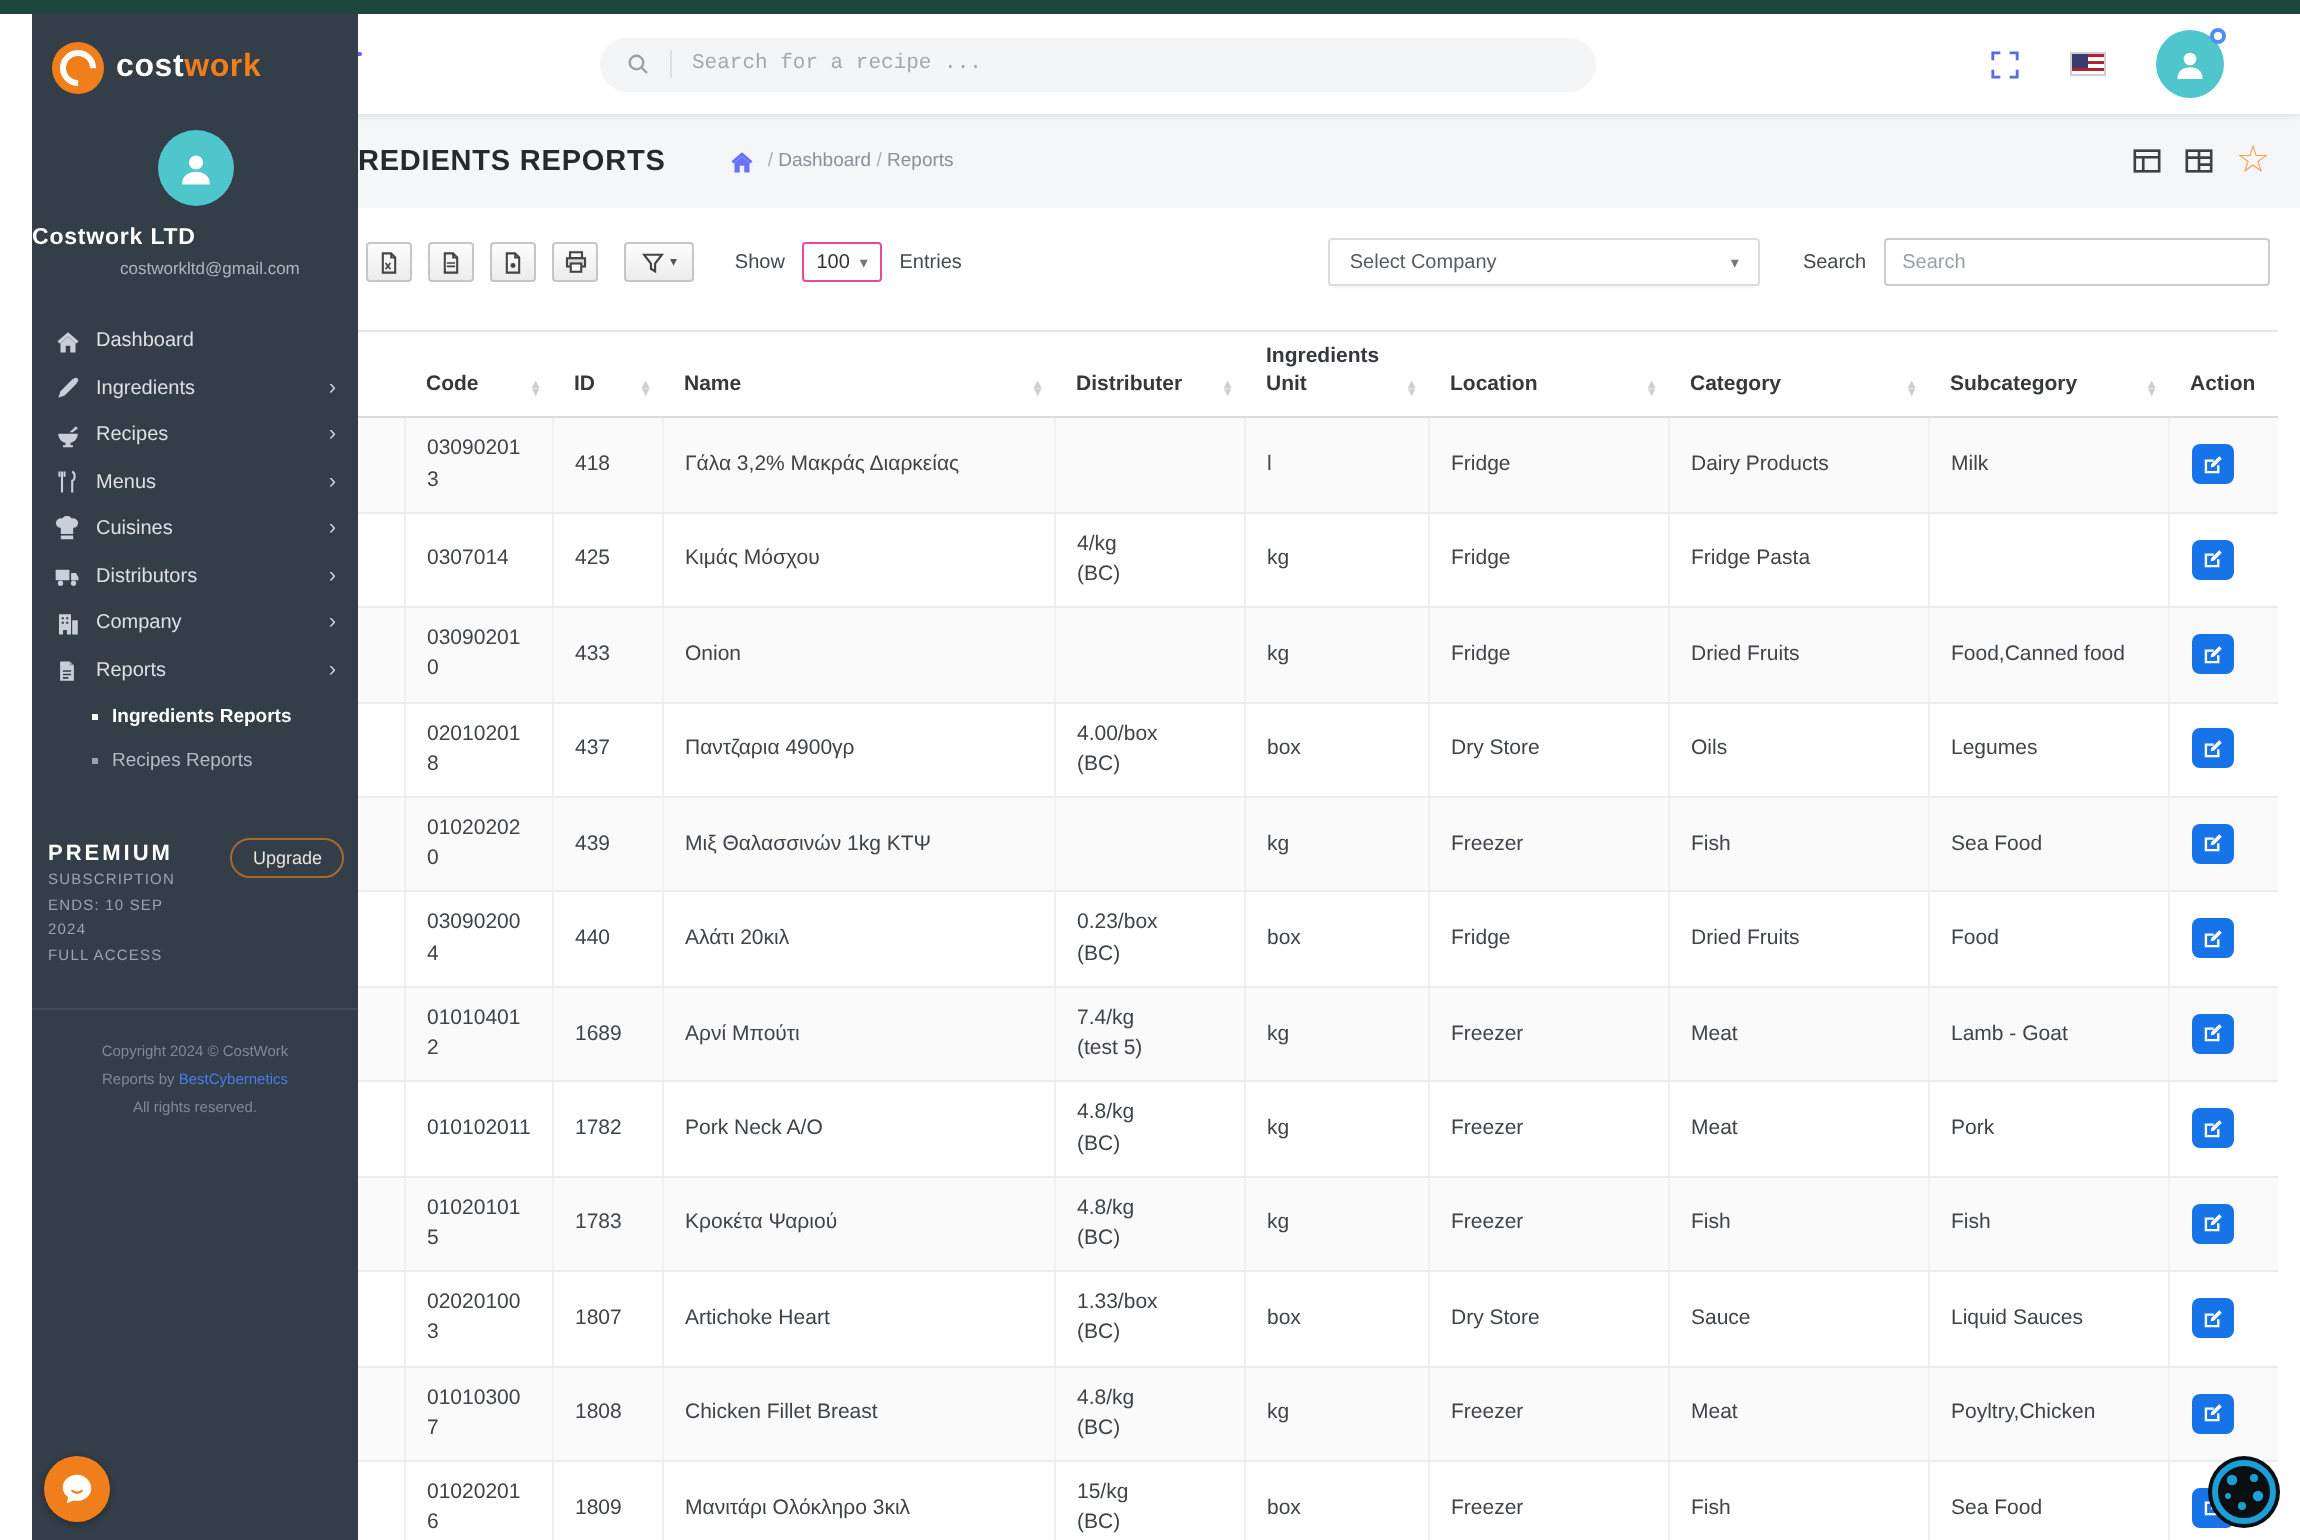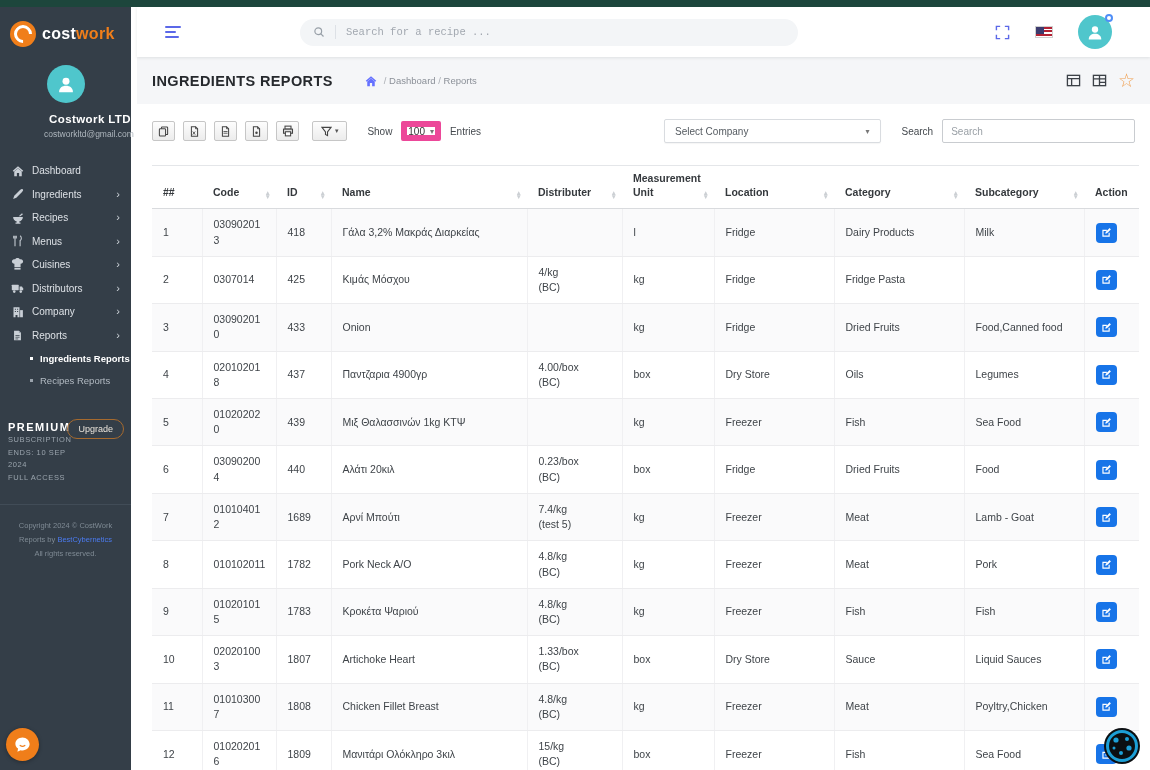--- a/index.html
+++ b/index.html
@@ -5,28 +5,28 @@
   * { margin:0; padding:0; box-sizing:border-box; }
   html,body { width:1150px; height:770px; }
   body {
     position:relative; overflow:hidden; background:#fff;
     font-family:"Liberation Sans", sans-serif; color:#3f4449;
   }
   
   .top-strip { position:absolute; top:0; left:0; width:100%; height:7px; background:#1d463c; z-index:9; }
 
   
-  .sidebar { position:absolute; left:0; top:0; bottom:0; width:131px; background:#343e48; z-index:5; }
+  .sidebar { position:absolute; left:16px; top:0; bottom:0; width:163px; background:#343e48; z-index:5; }
   .logo { display:flex; align-items:center; gap:6px; padding:16px 0 0 10px; height:52px; cursor:pointer; }
   .logo-mark { width:26px; height:26px; border-radius:50%; background:#f07e1a; position:relative; flex:0 0 auto; }
   .logo-arc { position:absolute; left:4px; top:4px; width:18px; height:18px; border-radius:50%;
               border:3px solid #fff; border-right-color:transparent; transform:rotate(45deg); }
   .logo-text { font-size:16px; font-weight:bold; color:#fff; letter-spacing:.3px; }
   .logo-text .orange { color:#f07e1a; }
-  .profile { text-align:right; margin-top:13px; }
+  .profile { text-align:left; margin-top:13px; }
   .avatar-sm { width:38px; height:38px; border-radius:50%; background:#4fc6cc; margin:0 auto;
                display:flex; align-items:center; justify-content:center; cursor:pointer; }
   .company-name { margin-top:10px; font-size:11.5px; font-weight:bold; color:#fff; letter-spacing:.4px; }
   .company-email { margin-top:4px; font-size:8.5px; color:#aeb6bd;margin-left:44px; }
   .nav { margin-top:20px; }
   .nav-item { display:flex; align-items:center; gap:8px; height:23.5px; padding:0 11px; cursor:pointer;
               color:#dce0e5; font-size:10px; }
   .nav-icon { width:13px; height:13px; display:inline-flex; align-items:center; justify-content:center; flex:0 0 auto; }
   .nav-chevron { margin-left:auto; font-size:11px; color:#cdd3d9; line-height:1; }
   .subnav-item { display:flex; align-items:center; gap:7px; height:22px; padding-left:30px;
@@ -80,21 +80,21 @@
   .title-actions .star { font-size:19px; color:#f0a052; line-height:1; cursor:pointer; }
 
   .toolbar { display:flex; align-items:center; padding:15px 15px 11px; }
   .tool-btn { width:23px; height:20px; margin-right:8px; background:linear-gradient(#fdfdfd,#ececec);
               border:1px solid #c6c6c6; border-radius:2px; display:inline-flex; align-items:center;
               justify-content:center; cursor:pointer; }
   .filter-btn { width:36px; gap:3px; margin-left:5px; }
   .filter-btn .caret { font-size:7px; color:#555; }
   .show-label, .entries-label, .search-lbl { font-size:10px; color:#44494e; }
   .show-label { margin:0 9px 0 12px; }
-  .entries-select { width:40px; height:20px; border:6px solid #ec4899; border-radius:2px; background:#fff;
+  .entries-select { width:40px; height:20px; border:1px solid #ec4899; border-radius:2px; background:#fff;
                     display:inline-flex; align-items:center; justify-content:center; gap:5px;
                     font-size:10px; color:#333; cursor:pointer; }
   .entries-select .caret, .company-select .caret { font-size:8px; color:#777; }
   .entries-label { margin-left:9px; }
   .company-select { margin-left:183px; width:220px; height:24px; border:1px solid #d9dce0; border-radius:2px;
                     background:#fff; display:flex; align-items:center; padding:0 10px; font-size:10px;
                     color:#555b61; cursor:pointer; box-shadow:0 1px 1px rgba(0,0,0,.04); }
   .company-select .caret { margin-left:auto; }
   .search-lbl { margin-left:21px; }
   .table-search { margin-left:9px; width:196px; height:24px; border:1px solid #c9ccd0; border-radius:2px;
@@ -456,21 +456,21 @@
 
           <th>
             <span>Distributer</span>
             <span class="sort-icons">
               <span>▲</span>
               <span>▼</span>
             </span>
           </th>
 
           <th>
-            <span>Measurement Unit</span>
+            <span>Ingredients Unit</span>
             <span class="sort-icons">
               <span>▲</span>
               <span>▼</span>
             </span>
           </th>
 
           <th>
             <span>Location</span>
             <span class="sort-icons">
               <span>▲</span>

